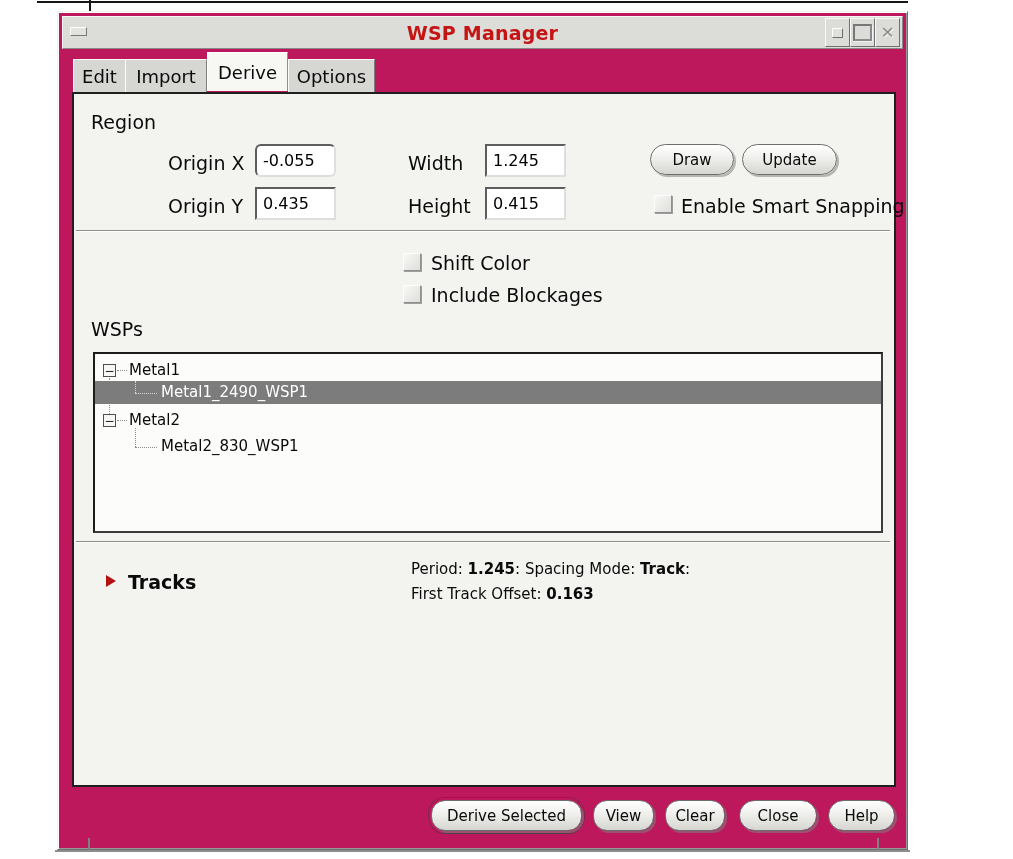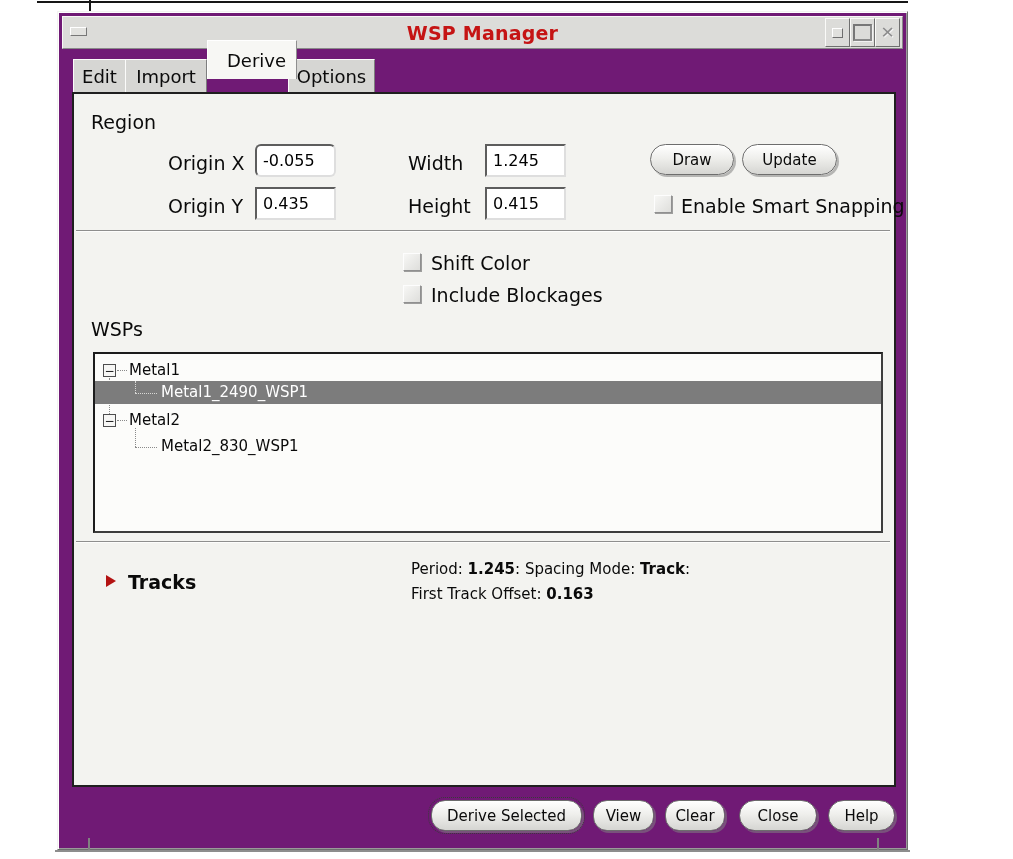--- a/index.html
+++ b/index.html
@@ -12,21 +12,21 @@
   .abs{position:absolute;}
 
   
   #bg-top-line{left:37px;top:1px;width:871px;height:2px;background:#161616;}
   #bg-top-tick{left:89px;top:0;width:2px;height:11px;background:#161616;}
   #bg-bottom-line{left:55px;top:850px;width:855px;height:2px;background:#8d8d8d;}
 
   
   #window{
     left:57px;top:11px;width:849px;height:837px;
-    background:#701a75;
+    background:#be185d;
     border:1px solid;border-color:#f2f2f0 #6e6e6e #6e6e6e #f2f2f0;
     box-shadow:inset 1px 1px 0 #ffffff, inset -1px -1px 0 #9a9a9a;
   }
   .frame-notch{width:2px;height:12px;background:#808080;}
   #notch-bl{left:30px;top:826px;}
   #notch-br{left:819px;top:826px;}
 
   
   #titlebar{
     left:4px;top:4px;width:839px;height:31px;
@@ -70,22 +70,22 @@
   
   .tab{
     position:absolute;height:33px;top:47px;
     background:#d6d6d3;
     border:1px solid #7e7e7e;border-top-color:#fbfbfa;border-left-color:#fbfbfa;
     border-bottom:none;
     display:flex;align-items:center;justify-content:center;
     font-size:18px;z-index:3;cursor:default;
   }
   .tab.active{
-    top:28px;height:38px;background:#f7f7f4;z-index:6;
-    border-color:#8f8f8f;border-top-color:#ffffff;border-left-color:#ffffff;padding-left:9px;
+    top:40px;height:38px;background:#f7f7f4;z-index:6;
+    border-color:#8f8f8f;border-top-color:#ffffff;border-left-color:#ffffff;
   }
   #tab-edit{left:15px;width:51px;}
   #tab-import{left:67px;width:80px;}
   #tab-derive{left:149px;width:79px;}
   #tab-options{left:230px;width:85px;}
 
   
   #panel{
     left:14px;top:80px;width:820px;height:691px;
     background:#f3f3f0;border:2px solid #1f1f1f;z-index:4;

